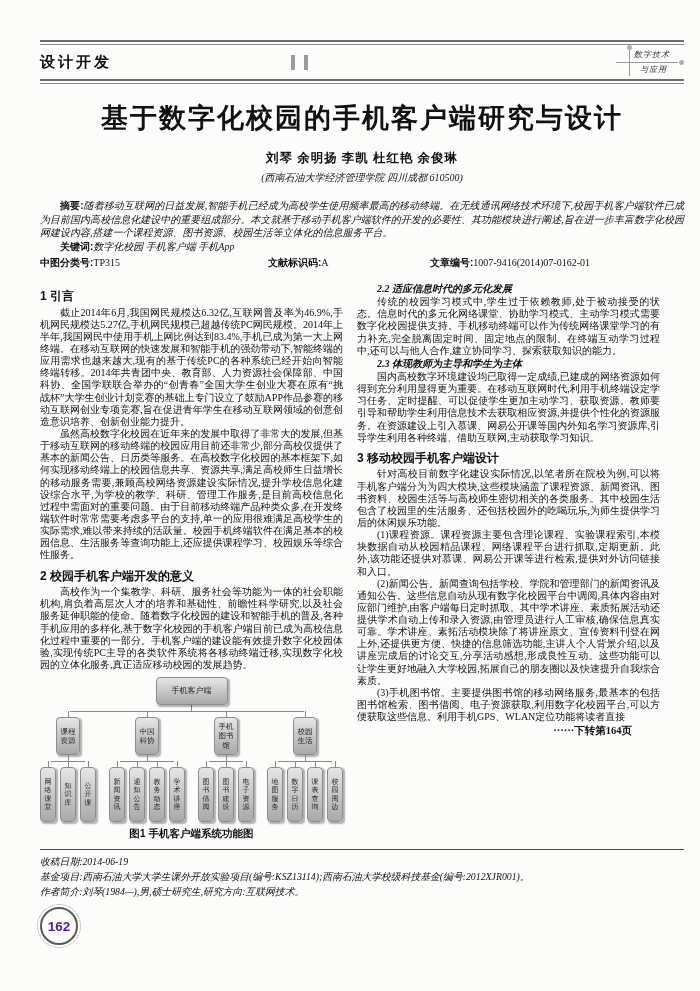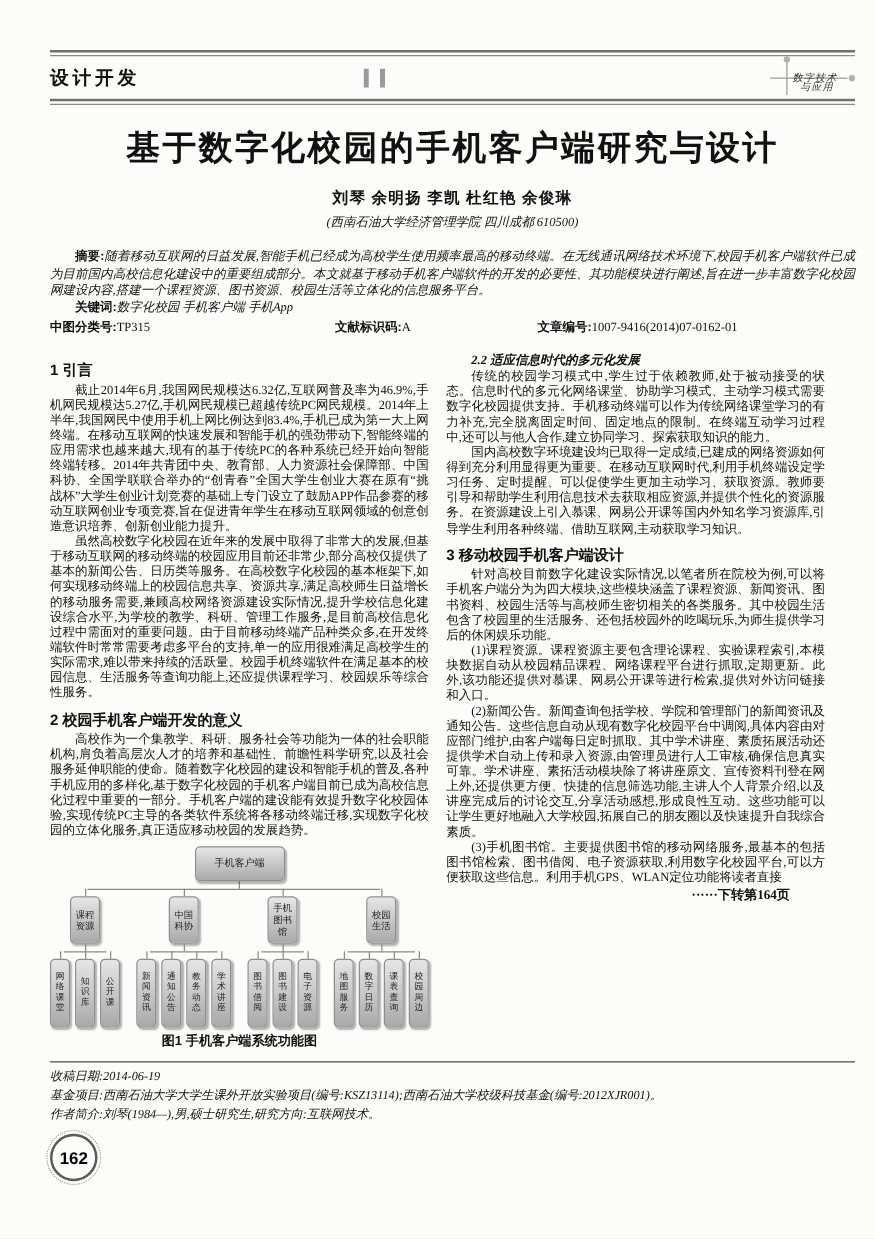--- a/index.html
+++ b/index.html
@@ -14,21 +14,21 @@
   .header-row { display:flex; align-items:center; height:34px; position:relative; }
   .column-head { font-family:"Liberation Sans","DejaVu Sans",sans-serif; font-weight:bold; font-size:15px; letter-spacing:3px; }
   .center-marks { position:absolute; left:39%; top:10px; display:flex; gap:9px; }
   .center-marks span { display:block; width:4px; height:15px; background:#9a9a9a; }
   .logo { margin-left:auto; position:relative; width:68px; height:32px; font-style:italic; font-size:8px; color:#333; }
   .logo-v { position:absolute; left:13px; top:2px; bottom:2px; width:1px; background:#9a9a9a; }
   .logo-h { position:absolute; left:0; right:6px; top:16px; height:1px; background:#9a9a9a; }
   .logo-dot { position:absolute; width:5px; height:5px; border-radius:50%; background:#b0b0b0; }
   .logo-dot.d1 { left:11px; top:-1px; }
   .logo-dot.d2 { right:0; top:14px; }
-  .logo-t1 { position:absolute; left:18px; top:11px; letter-spacing:1px; }
+  .logo-t1 { position:absolute; left:18px; top:3px; letter-spacing:1px; }
   .logo-t2 { position:absolute; left:24px; top:18px; letter-spacing:1px; }
   
   .title { text-align:center; font-size:27px; font-weight:bold; letter-spacing:2px; margin-top:16px; font-family:"Liberation Serif","DejaVu Serif",serif; }
   .authors { text-align:center; font-size:12.5px; font-weight:bold; margin-top:14px; letter-spacing:1px; }
   .affiliation { text-align:center; font-size:10px; font-style:italic; margin-top:4px; }
   
   .meta { margin-top:14px; font-size:10px; line-height:1.36; }
   .meta p { text-align:justify; }
   .meta .lbl { font-family:"Liberation Sans","DejaVu Sans",sans-serif; font-weight:bold; font-style:normal; }
   .abstract, .keywords { text-indent:2em; font-style:italic; }
@@ -65,21 +65,21 @@
   .leaf-hline.c3 { left:11px; right:11px; }
   .leaf-hline.c4 { left:11px; right:11px; }
   .leaves { display:flex; gap:4px; padding-top:0; }
   .leafcol { display:flex; flex-direction:column; align-items:center; }
   .fig-caption { text-align:center; font-family:"Liberation Sans","DejaVu Sans",sans-serif; font-weight:bold; font-size:10.5px; margin-top:5px; }
   
   .footnote { margin-top:9px; border-top:1.5px solid #4a4a4a; padding-top:4px; font-size:9.8px; font-style:italic; line-height:1.55; }
   .stamp {
     margin-top:8px; width:38px; height:38px; border:2px solid #5a5a5a; border-radius:50%;
     display:flex; align-items:center; justify-content:center; position:relative;
-    font-family:"Liberation Sans","DejaVu Sans",sans-serif; font-weight:bold; font-size:13.5px; color:#000000;
+    font-family:"Liberation Sans","DejaVu Sans",sans-serif; font-weight:bold; font-size:13.5px; color:#4c1d95;
   }
   .stamp::before { content:""; position:absolute; left:-5px; right:-5px; top:-5px; bottom:-5px; border:1px dotted #9a9a9a; border-radius:50%; }
 </style>
 </head>
 <body>
 
 <div class="page">
 
   <div class="rule-double"></div>
   <div class="header-row">
@@ -235,20 +235,21 @@
             </div>
           </div>
         </div>
         <div class="fig-caption">图1 手机客户端系统功能图</div>
       </div>
     </div>
 
     <div class="col">
       <div class="subsec">2.2 适应信息时代的多元化发展</div>
       <p>传统的校园学习模式中,学生过于依赖教师,处于被动接受的状态。信息时代的多元化网络课堂、协助学习模式、主动学习模式需要数字化校园提供支持。手机移动终端可以作为传统网络课堂学习的有力补充,完全脱离固定时间、固定地点的限制。在终端互动学习过程中,还可以与他人合作,建立协同学习、探索获取知识的能力。</p>
+      <div class="subsec">2.3 体现教师为主导和学生为主体</div>
       <p>国内高校数字环境建设均已取得一定成绩,已建成的网络资源如何得到充分利用显得更为重要。在移动互联网时代,利用手机终端设定学习任务、定时提醒、可以促使学生更加主动学习、获取资源。教师要引导和帮助学生利用信息技术去获取相应资源,并提供个性化的资源服务。在资源建设上引入慕课、网易公开课等国内外知名学习资源库,引导学生利用各种终端、借助互联网,主动获取学习知识。</p>
       <h3 class="sec">3 移动校园手机客户端设计</h3>
       <p>针对高校目前数字化建设实际情况,以笔者所在院校为例,可以将手机客户端分为为四大模块,这些模块涵盖了课程资源、新闻资讯、图书资料、校园生活等与高校师生密切相关的各类服务。其中校园生活包含了校园里的生活服务、还包括校园外的吃喝玩乐,为师生提供学习后的休闲娱乐功能。</p>
       <p>(1)课程资源。课程资源主要包含理论课程、实验课程索引,本模块数据自动从校园精品课程、网络课程平台进行抓取,定期更新。此外,该功能还提供对慕课、网易公开课等进行检索,提供对外访问链接和入口。</p>
       <p>(2)新闻公告。新闻查询包括学校、学院和管理部门的新闻资讯及通知公告。这些信息自动从现有数字化校园平台中调阅,具体内容由对应部门维护,由客户端每日定时抓取。其中学术讲座、素质拓展活动还提供学术自动上传和录入资源,由管理员进行人工审核,确保信息真实可靠。学术讲座、素拓活动模块除了将讲座原文、宣传资料刊登在网上外,还提供更方便、快捷的信息筛选功能,主讲人个人背景介绍,以及讲座完成后的讨论交互,分享活动感想,形成良性互动。这些功能可以让学生更好地融入大学校园,拓展自己的朋友圈以及快速提升自我综合素质。</p>
       <p>(3)手机图书馆。主要提供图书馆的移动网络服务,最基本的包括图书馆检索、图书借阅、电子资源获取,利用数字化校园平台,可以方便获取这些信息。利用手机GPS、WLAN定位功能将读者直接</p>
       <div class="continuation">······下转第164页</div>
     </div>
 
   </div>

